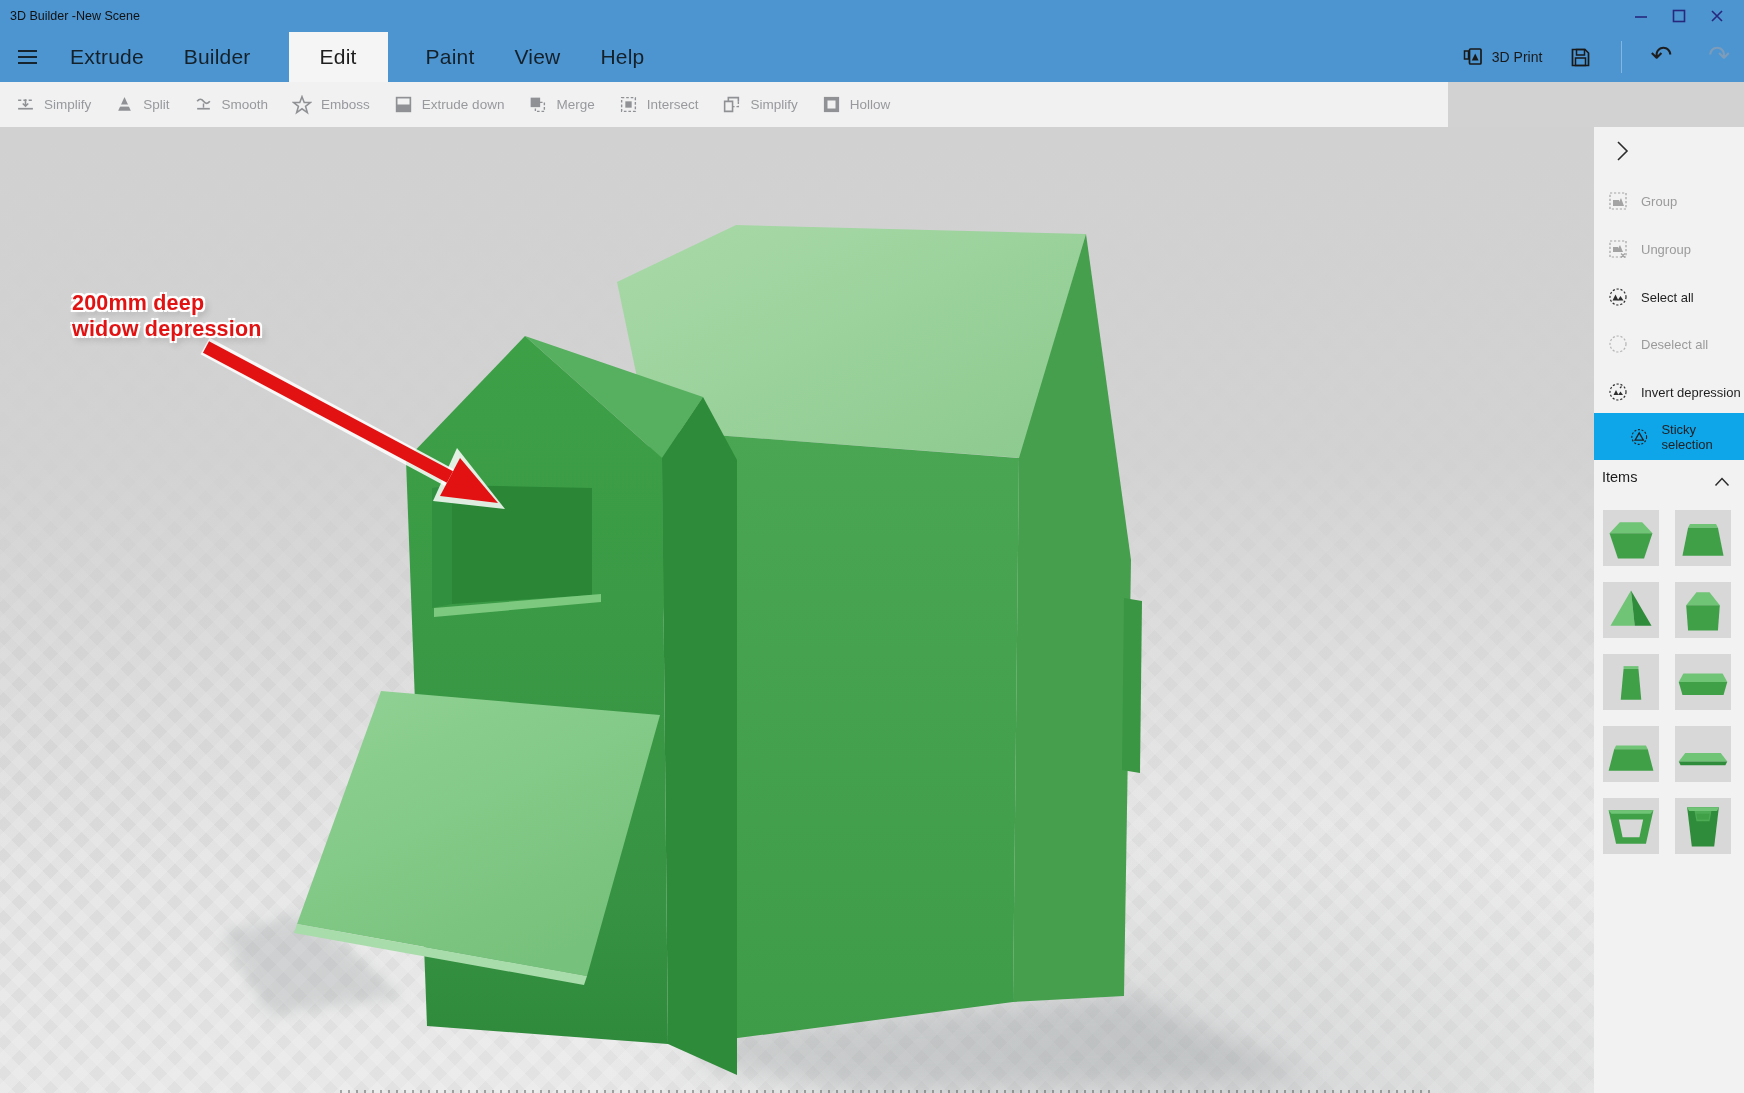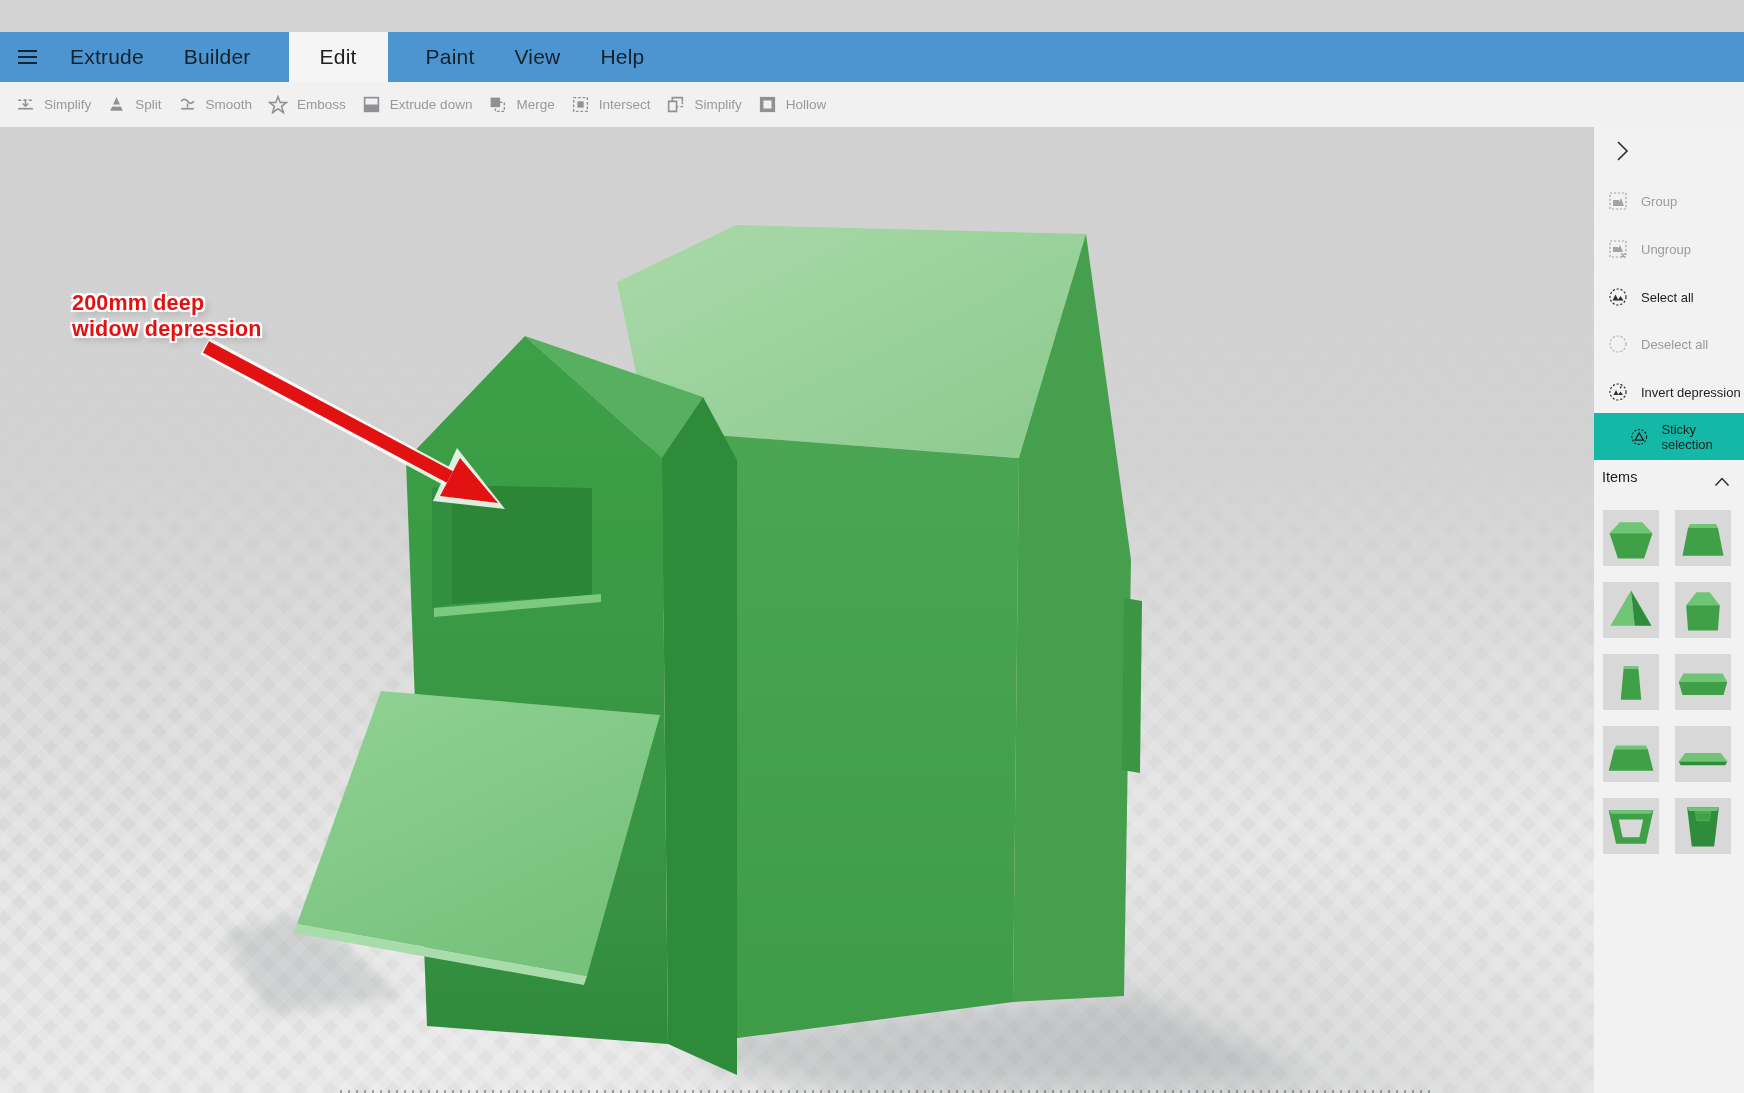--- a/index.html
+++ b/index.html
@@ -22,22 +22,22 @@
   .menu-item{font-size:21px;color:#14212b;padding:0 12px;margin:0 8px;height:50px;
              display:flex;align-items:center;letter-spacing:.2px;}
   .menu-item.active{background:#f5f5f5;color:#1e1e1e;padding:0 31px;margin:0 18px;}
   .menu-right{position:absolute;right:14px;top:0;height:50px;display:flex;align-items:center;color:#191919;}
   .mr-label{font-size:14px;color:#191919;margin-left:8px;margin-right:28px;}
   .mr-divider{width:1px;height:32px;background:#85b6e0;margin:0 28px 0 30px;}
   .undo-glyph{font-size:26px;color:#1d1d1d;line-height:1;transform:translateY(-2px);}
   .redo-glyph{font-size:26px;color:#7c9cba;line-height:1;margin-left:36px;transform:translateY(-2px);}
 
   
-  .toolbar{position:absolute;left:0;top:82px;width:1744px;height:45px;background:#f1f1f2;
-           display:flex;align-items:center;padding-left:16px;gap:16px;}
+  .toolbar{position:absolute;left:0;top:82px;width:1448px;height:45px;background:#f1f1f2;
+           display:flex;align-items:center;padding-left:16px;gap:24px;}
   .tool-item{display:flex;align-items:center;gap:9px;color:#97999c;font-size:13.5px;white-space:nowrap;}
 
   
   .canvas{position:absolute;left:0;top:127px;width:1594px;height:966px;overflow:hidden;
           background:linear-gradient(168deg,#d0d0d1 0%,#d5d5d6 38%,#e0e0e0 72%,#e7e7e7 100%);}
   .checker{position:absolute;inset:0;opacity:.45;background-image:
       repeating-linear-gradient(45deg,rgba(255,255,255,.5) 0 11px,rgba(255,255,255,0) 11px 22px),
       repeating-linear-gradient(-45deg,rgba(255,255,255,.5) 0 11px,rgba(255,255,255,0) 11px 22px);}
   .checker-fade{position:absolute;inset:0;background:
       linear-gradient(180deg,#d1d1d2 0%,rgba(209,209,210,.92) 34%,rgba(209,209,210,.35) 56%,rgba(209,209,210,0) 78%);}
@@ -51,47 +51,83 @@
   .clipped-status{position:absolute;left:340px;bottom:0;width:1090px;height:3px;opacity:.4;
       background:repeating-linear-gradient(90deg,#3a3a3a 0 2px,transparent 2px 8px);}
 
   
   .sidepanel{position:absolute;left:1594px;top:127px;width:150px;height:966px;background:#f2f2f2;}
   .collapse-btn{position:absolute;left:14px;top:10px;width:28px;height:28px;display:flex;
       align-items:center;justify-content:center;}
   .panel-btn{position:absolute;left:0;width:150px;height:48px;display:flex;align-items:center;
       padding-left:14px;gap:13px;font-size:13px;color:#1f1f1f;}
   .panel-btn.disabled{color:#9b9b9b;}
-  .panel-btn.active{background:#14b8a6;padding-left:36px;}
+  .panel-btn.active{background:#0ea5e9;padding-left:36px;}
   .items-header{position:absolute;left:0;top:340px;width:150px;height:26px;}
   .items-title{position:absolute;left:8px;top:2px;font-size:14.5px;color:#1c1c1c;}
   .items-collapse{position:absolute;right:14px;top:6px;}
   .items-grid{position:absolute;left:9px;top:383px;display:grid;
       grid-template-columns:56px 56px;column-gap:16px;row-gap:16px;}
   .thumb{width:56px;height:56px;background:#d8d8d8;display:flex;align-items:center;justify-content:center;}
 </style>
 </head>
 <body>
 
 <div class="app">
 
+  <div class="titlebar">
+    <div class="title-text">3D Builder -New Scene</div>
+    <div class="win-controls">
+      <div class="win-btn">
+        <svg width="14" height="14" viewBox="0 0 14 14">
+            <line x1="1" y1="8" x2="13" y2="8" stroke="#27277d" stroke-width="1.6"></line>
+          </svg>
+      </div>
+      <div class="win-btn">
+        <svg width="14" height="14" viewBox="0 0 14 14">
+            <rect x="1.5" y="1.5" width="11" height="11" fill="none" stroke="#27277d" stroke-width="1.6"></rect>
+          </svg>
+      </div>
+      <div class="win-btn">
+        <svg width="14" height="14" viewBox="0 0 14 14">
+            <path d="M2 2 L12 12 M12 2 L2 12" stroke="#27277d" stroke-width="1.6"></path>
+          </svg>
+      </div>
+    </div>
+  </div>
 
   <div class="menubar">
     <div class="hamburger">
         <span></span>
         <span></span>
         <span></span>
       </div>
     <div class="menu-item">Extrude</div>
     <div class="menu-item">Builder</div>
     <div class="menu-item active">Edit</div>
     <div class="menu-item">Paint</div>
     <div class="menu-item">View</div>
     <div class="menu-item">Help</div>
 
+    <div class="menu-right">
+      <svg width="22" height="22" viewBox="0 0 22 22">
+        <rect x="2.5" y="5" width="4" height="8" fill="none" stroke="#191919" stroke-width="1.5"></rect>
+        <rect x="7.5" y="3" width="11.5" height="15" rx="1" fill="none" stroke="#191919" stroke-width="1.7"></rect>
+        <path d="M13.2 7.5 L16.6 14.4 H9.8 Z" fill="#191919"></path>
+      </svg>
+      <span class="mr-label">3D Print</span>
+      <svg width="21" height="21" viewBox="0 0 21 21">
+        <path d="M2.5 2.5 H15 L18.5 6 V18.5 H2.5 Z" fill="none" stroke="#191919" stroke-width="1.7"></path>
+        <rect x="6.5" y="2.5" width="8" height="5.5" fill="none" stroke="#191919" stroke-width="1.5"></rect>
+        <rect x="5.5" y="11" width="10" height="7.5" fill="none" stroke="#191919" stroke-width="1.5"></rect>
+      </svg>
+      <div class="mr-divider"></div>
+      <span class="undo-glyph">↶</span>
+      <span class="redo-glyph">↷</span>
+    </div>
   </div>
 
   <div class="toolbar">
     <div class="tool-item">
       <svg width="19" height="19" viewBox="0 0 18 18">
         <line x1="2" y1="5" x2="16" y2="5" stroke="#8f9194" stroke-width="1.6" stroke-dasharray="3 2"></line>
         <line x1="2" y1="13" x2="16" y2="13" stroke="#8f9194" stroke-width="1.6"></line>
         <path d="M9 4 V10 M6.4 8 L9 10.6 L11.6 8" fill="none" stroke="#8f9194" stroke-width="1.5"></path>
       </svg>
       <span>Simplify</span>

